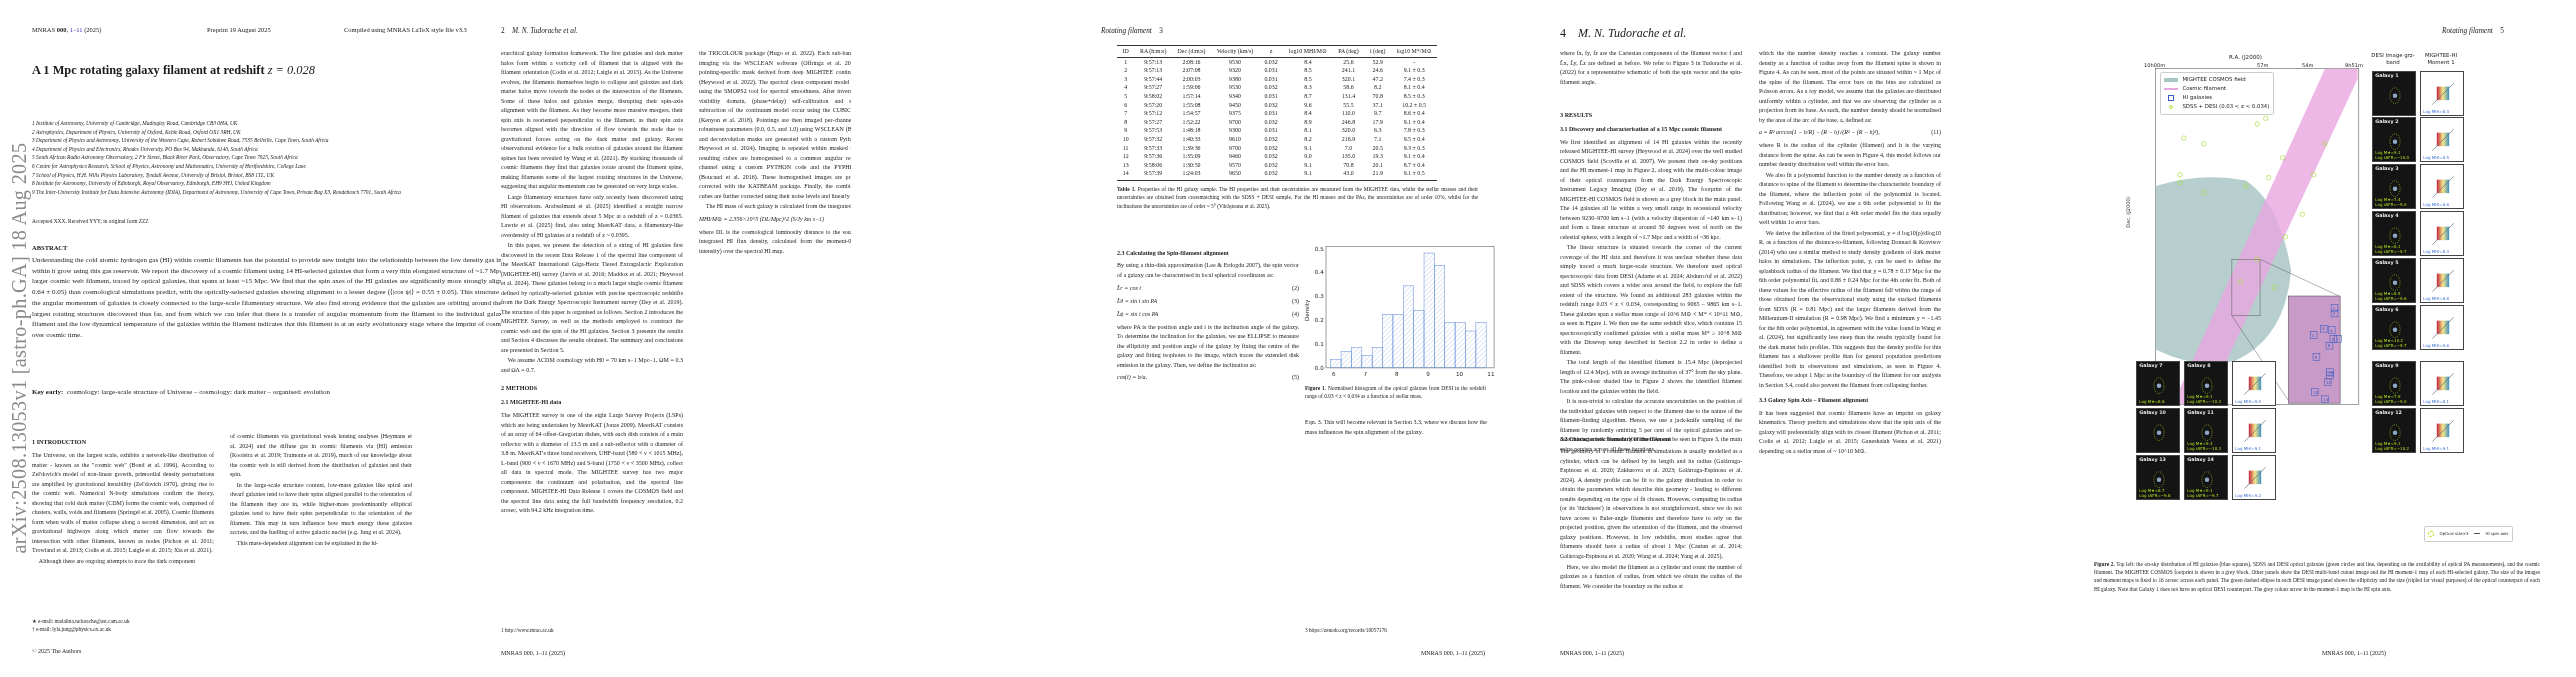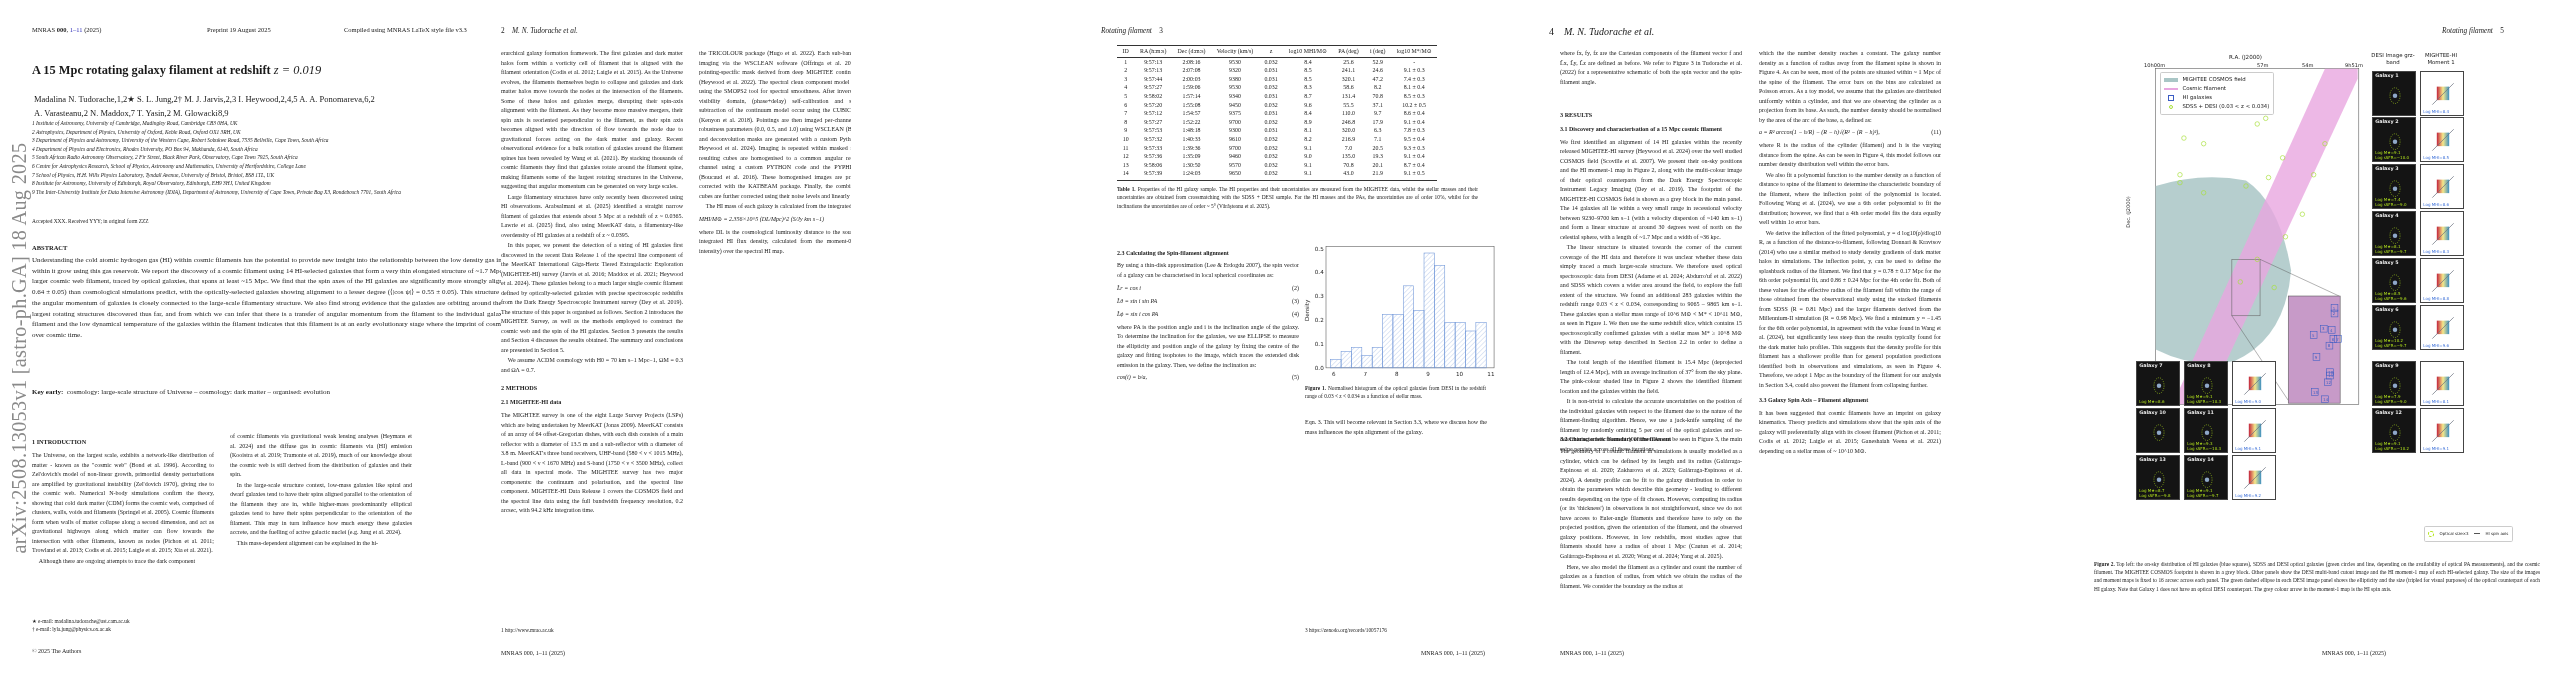--- a/index.html
+++ b/index.html
@@ -60,25 +60,21 @@
   <div class="arxiv-stamp">
     <span>arXiv:2508.13053v1  [astro-ph.GA]  18 Aug 2025</span>
   </div>
   <div class="running-head" style="left:32px;">
     <span>MNRAS</span> <b>000</b>, <span class="link">1–11</span> <span>(2025)</span>
   </div>
   <div class="running-head" style="left:207px;">Preprint 19 August 2025</div>
   <div class="running-head" style="left:344px;">Compiled using MNRAS LaTeX style file v3.3</div>
 
   <div class="title">
-    <span>A 15 Mpc rotating galaxy filament at redshift</span> <i>z = 0.019</i>
-  </div>
-  <div class="authors">
-    <div>Madalina N. Tudorache,1,2★ S. L. Jung,2† M. J. Jarvis,2,3 I. Heywood,2,4,5 A. A. Ponomareva,6,2</div>
-    <div>A. Varasteanu,2 N. Maddox,7 T. Yasin,2 M. Glowacki8,9</div>
+    <span>A 1 Mpc rotating galaxy filament at redshift</span> <i>z = 0.028</i>
   </div>
   <div class="affils" style="top:119px;">
     <div>1 Institute of Astronomy, University of Cambridge, Madingley Road, Cambridge CB3 0HA, UK</div>
     <div>2 Astrophysics, Department of Physics, University of Oxford, Keble Road, Oxford OX1 3RH, UK</div>
     <div>3 Department of Physics and Astronomy, University of the Western Cape, Robert Sobukwe Road, 7535 Bellville, Cape Town, South Africa</div>
     <div>4 Department of Physics and Electronics, Rhodes University, PO Box 94, Makhanda, 6140, South Africa</div>
     <div>5 South African Radio Astronomy Observatory, 2 Fir Street, Black River Park, Observatory, Cape Town 7925, South Africa</div>
     <div>6 Centre for Astrophysics Research, School of Physics, Astronomy and Mathematics, University of Hertfordshire, College Lane</div>
     <div>7 School of Physics, H.H. Wills Physics Laboratory, Tyndall Avenue, University of Bristol, Bristol, BS8 1TL, UK</div>
     <div>8 Institute for Astronomy, University of Edinburgh, Royal Observatory, Edinburgh, EH9 3HJ, United Kingdom</div>
@@ -385,21 +381,21 @@
         <text x="56" y="108.52941176470588" text-anchor="end">0.3</text>
         <text x="56" y="66.37254901960785" text-anchor="end">0.4</text>
         <text x="56" y="24.215686274509807" text-anchor="end">0.5</text>
       </g>
     <text id="hist-ylabel" x="0" y="0" transform="translate(30,130) rotate(-90)" text-anchor="middle" font-family="DejaVu Sans, sans-serif" font-size="10" fill="#222">Density</text>
     <text id="hist-xlabel" x="210" y="258" text-anchor="middle" font-family="DejaVu Sans, sans-serif" font-size="10" fill="#222">log10 M*/M⊙</text>
   </svg>
 </div>
 
 <div class="page" id="page4" style="left:1501px; width:1075px;">
-  <div class="running-head" style="left:48px; font-size:10px;">
+  <div class="running-head" style="left:59px; font-size:12px;">
     <span>4</span>&nbsp;&nbsp;&nbsp;&nbsp;<i>M. N. Tudorache et al.</i>
   </div>
   <div class="running-head" style="left:941px; font-size:7.3px;text-align:right;">
     <i>Rotating filament</i>&nbsp;&nbsp;&nbsp;&nbsp;<span>5</span>
   </div>
 
   <div class="col" style="left:59px; top:49px; width:182px;">
     <p class="noind">where fx, fy, fz are the Cartesian components of the filament vector f and L̂x, L̂y, L̂z are defined as before. We refer to Figure 3 in Tudorache et al. (2022) for a representative schematic of both the spin vector and the spin-filament angle.</p>
     <div class="sec-head" style="margin-top:22.6px;">3 RESULTS</div>
     <div class="subsec-head">3.1 Discovery and characterisation of a 15 Mpc cosmic filament</div>

